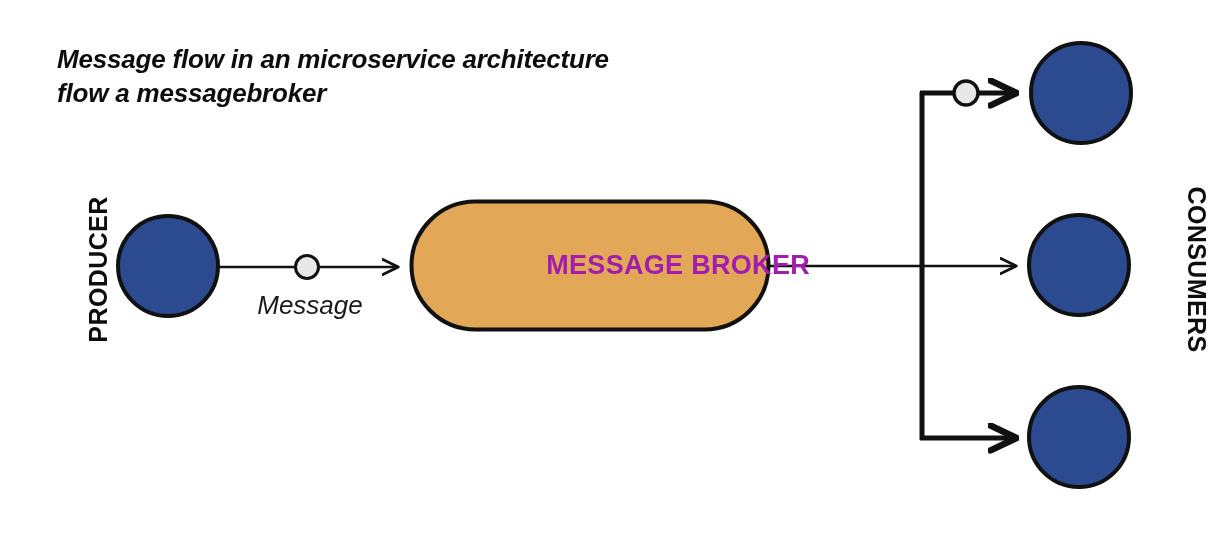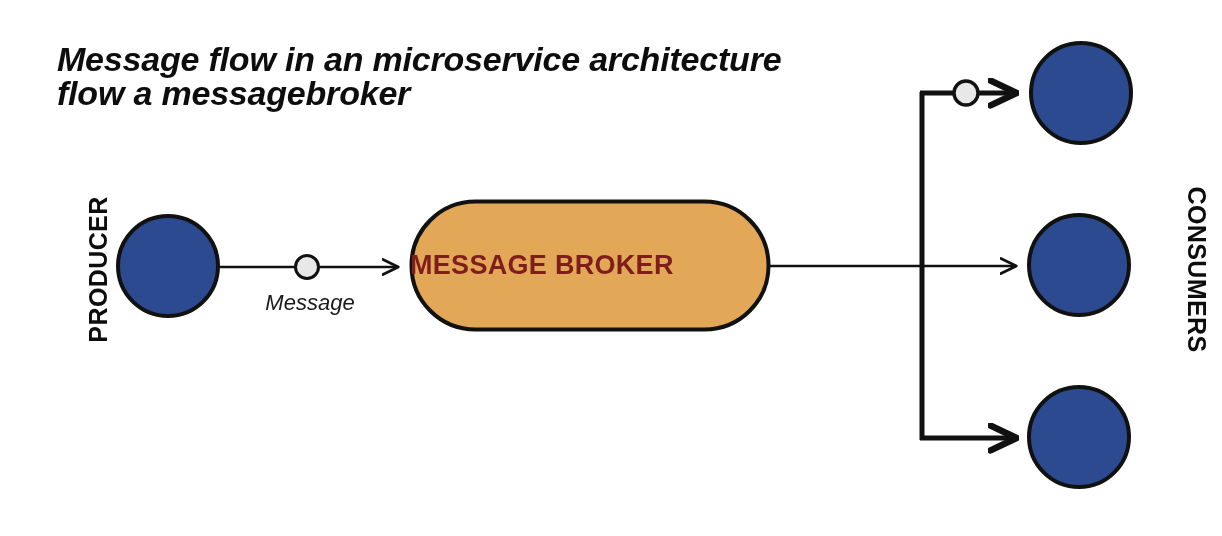--- a/index.html
+++ b/index.html
@@ -26,21 +26,21 @@
   }
   .txt {
     position: absolute;
     white-space: pre;
     color: #111111;
   }
   #diagram-title {
     left: 57px;
     top: 42px;
     width: 700px;
-    font-size: 34px;
+    font-size: 26px;
     line-height: 34px;
     font-weight: bold;
     font-style: italic;
     letter-spacing: -0.2px;
     color: #0d0d0d;
   }
   #producer-label {
     left: -2px;
     top: 255px;
     width: 200px;
@@ -61,32 +61,32 @@
     font-weight: bold;
     letter-spacing: 0.4px;
     color: #0d0d0d;
     transform: rotate(90deg);
     transform-origin: 50% 50%;
   }
   #broker-label {
     left: 410px;
     top: 250px;
     width: 400px;
-    text-align: left;
+    text-align: right;
     font-size: 27px;
     font-weight: bold;
     letter-spacing: 0.3px;
-    color: #7f1d1d;
+    color: #a21caf;
   }
   #message-label {
     left: 240px;
     top: 290px;
     width: 140px;
     text-align: center;
-    font-size: 22px;
+    font-size: 26px;
     font-style: italic;
     color: #1a1a1a;
   }
 </style>
 </head>
 <body>
 
 <div id="diagram-canvas">
 
   <svg id="vector-layer" viewBox="0 0 1222 536" xmlns="http://www.w3.org/2000/svg">

